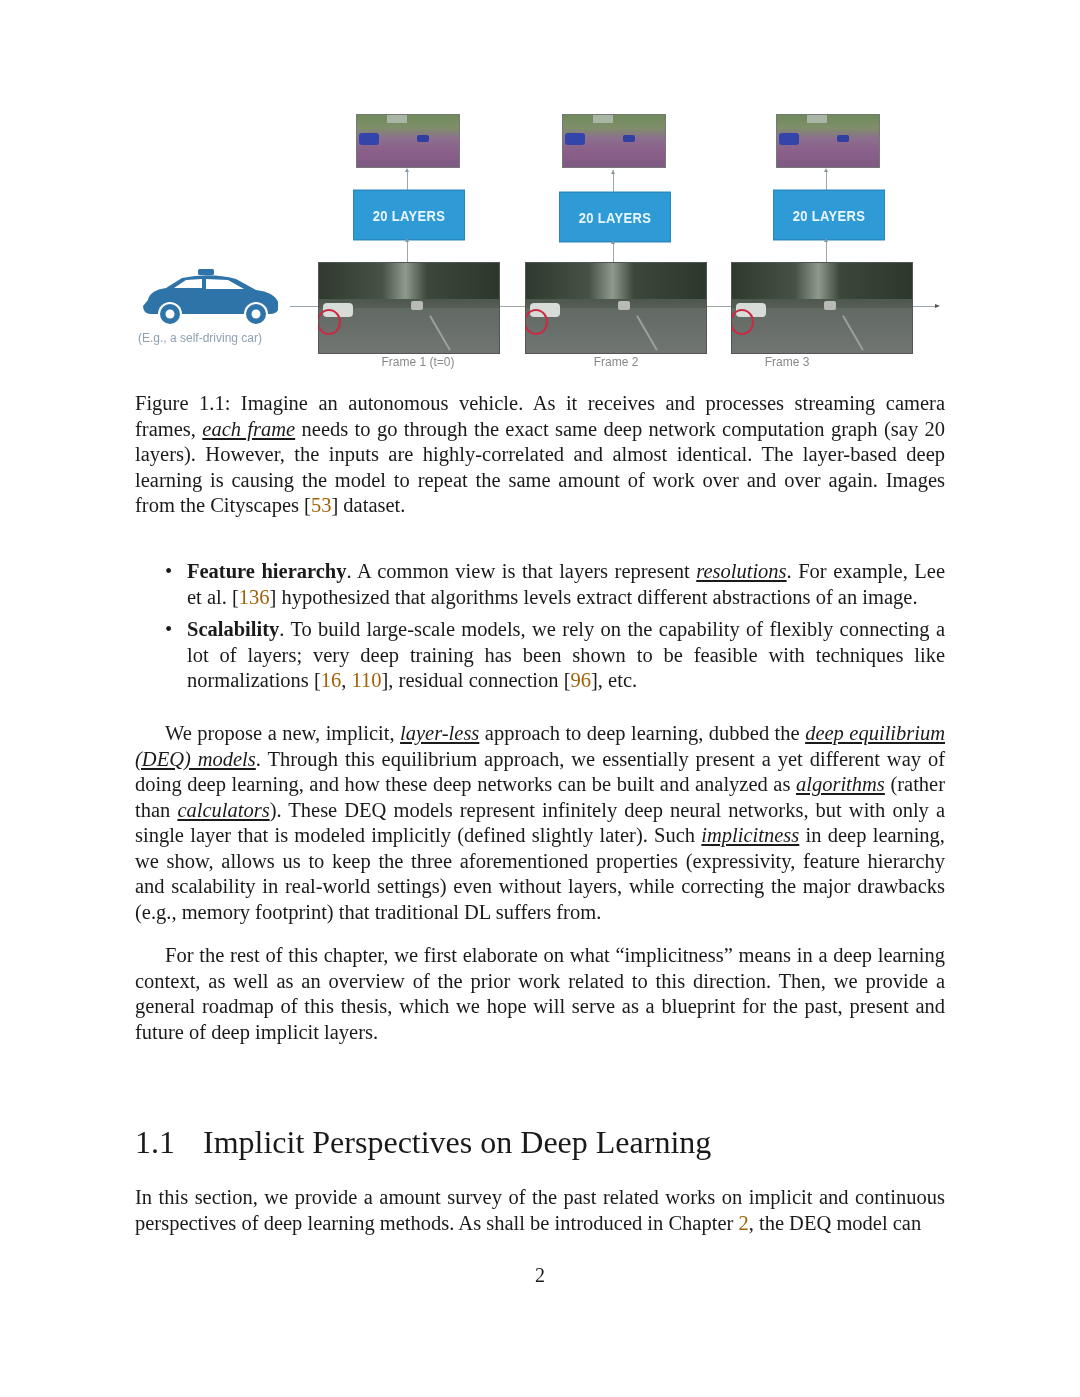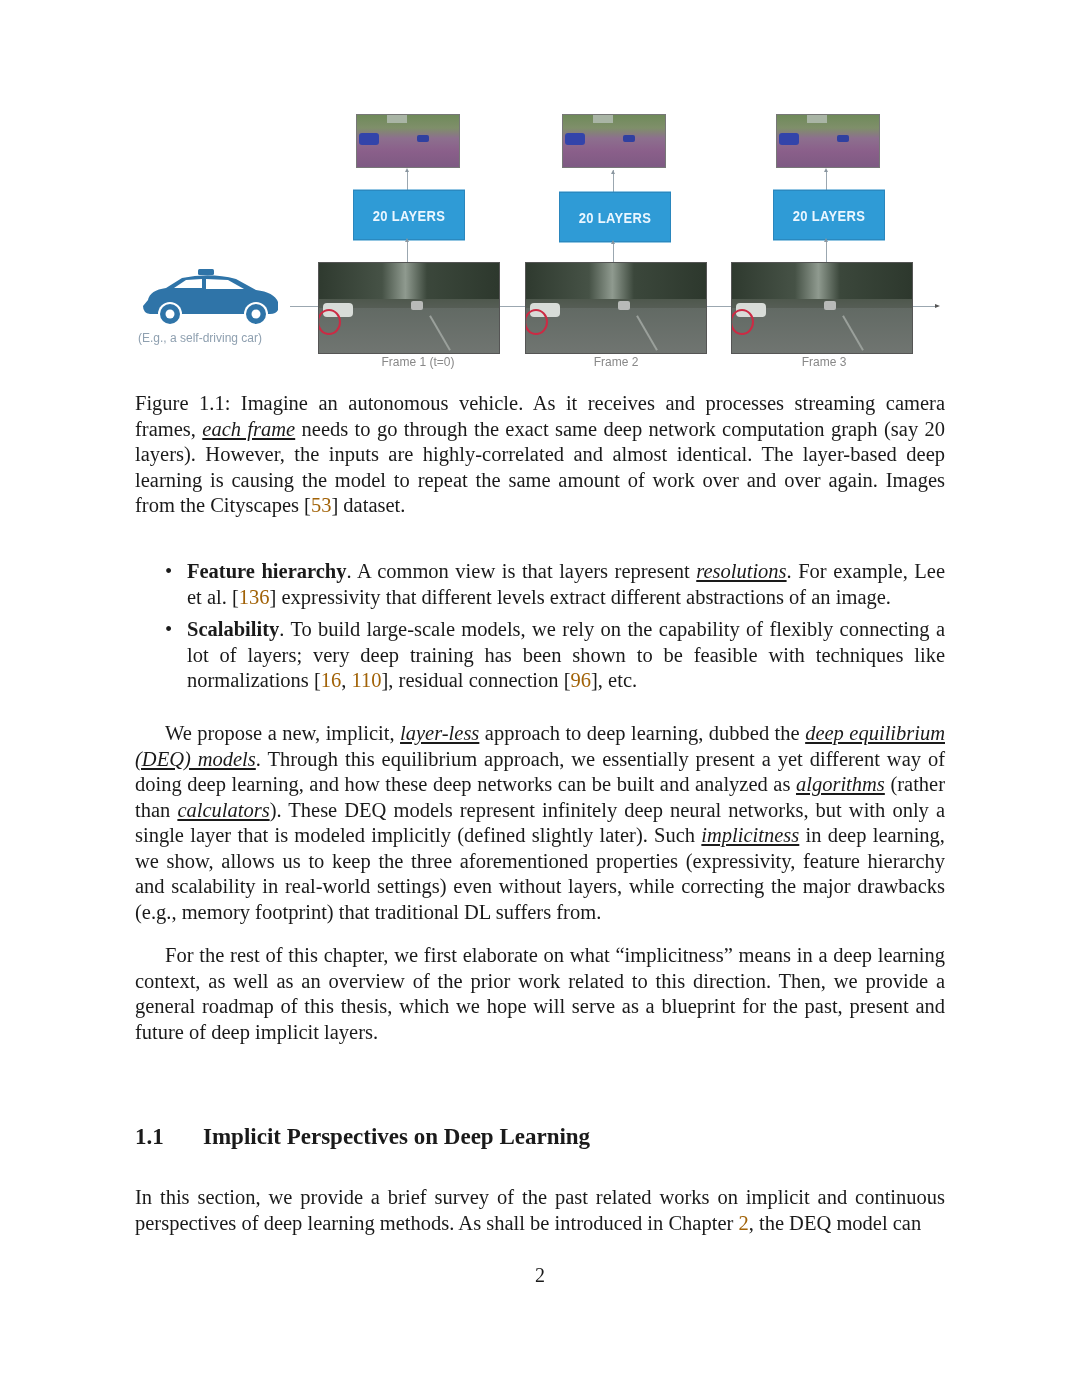--- a/index.html
+++ b/index.html
@@ -44,21 +44,21 @@
   .indent { text-indent: 30px; }
   .cite { color: #a16207; }
   .red-q { color: #c4233c; font-style: italic; font-weight: bold; }
   i { font-style: italic; text-decoration: underline; }
   b { font-weight: bold; }
 
   .bullets { position: absolute; left: 165px; width: 780px; font-size: 20.5px; line-height: 25.5px; text-align: justify; }
   .bullet { position: relative; padding-left: 22px; margin-bottom: 7px; }
   .bullet .dot { position: absolute; left: 0; top: 0; }
 
-  .section-heading { position: absolute; left: 135px; top: 1124px; font-size: 23px; font-weight: bold; }
+  .section-heading { position: absolute; left: 135px; top: 1124px; font-size: 32px; font-weight: normal; }
   .section-heading .num { display: inline-block; width: 68px; }
 
   .page-number { position: absolute; left: 0; width: 1080px; top: 1264px; text-align: center; font-size: 20px; }
 </style>
 </head>
 <body>
 
 <div class="figure">
 
   <svg class="car-icon" viewBox="0 0 142 60">
@@ -129,44 +129,44 @@
   <div class="vline" style="left:826px; top:240px; height:22px;"></div>
   <div class="arrow-up" style="left:824px; top:238px;"></div>
   <div class="frame-img" style="left:731px; top:262px;">
     <div class="trees"></div>
       <div class="road"></div>
       <div class="parked"></div>
       <div class="fcar"></div>
       <div class="lane"></div>
       <div class="circle"></div>
   </div>
-  <div class="frame-label" style="left:734px; top:355px;">Frame 3</div>
+  <div class="frame-label" style="left:697px; top:355px;">Frame 3</div>
 </div>
 
 <div class="text-block" style="top:391px;">
   <p><span>Figure 1.1:</span><span> Imagine an autonomous vehicle.  As it receives and processes streaming camera frames, </span><i>each frame</i><span> needs to go through the exact same deep network computation graph (say 20 layers). However, the inputs are highly-correlated and almost identical. The layer-based deep learning is causing the model to repeat the same amount of work over and over again. Images from the Cityscapes [</span><span class="cite">53</span><span>] dataset.</span></p>
 </div>
 
 <div class="bullets" style="top:559px;">
   <div class="bullet">
     <span class="dot">•</span>
-    <b>Feature hierarchy</b><span>. A common view is that layers represent </span><i>resolutions</i><span>. For example, Lee et al. [</span><span class="cite">136</span><span>] expressivity that different levels extract different abstractions of an image.</span>
+    <b>Feature hierarchy</b><span>. A common view is that layers represent </span><i>resolutions</i><span>. For example, Lee et al. [</span><span class="cite">136</span><span>] hypothesized that algorithms levels extract different abstractions of an image.</span>
   </div>
   <div class="bullet">
     <span class="dot">•</span>
     <b>Scalability</b><span>. To build large-scale models, we rely on the capability of flexibly connecting a lot of layers; very deep training has been shown to be feasible with techniques like normalizations [</span><span class="cite">16</span><span>, </span><span class="cite">110</span><span>], residual connection [</span><span class="cite">96</span><span>], etc.</span>
   </div>
 </div>
 
 <div class="text-block" style="top:721px;">
   <p class="indent"><span>We propose a new, implicit, </span><i>layer-less</i><span> approach to deep learning, dubbed the </span><i>deep equilibrium (DEQ) models</i><span>. Through this equilibrium approach, we essentially present a yet different way of doing deep learning, and how these deep networks can be built and analyzed as </span><i>algorithms</i><span> (rather than </span><i>calculators</i><span>). These DEQ models represent infinitely deep neural networks, but with only a single layer that is modeled implicitly (defined slightly later). Such </span><i>implicitness</i><span> in deep learning, we show, allows us to keep the three aforementioned properties (expressivity, feature hierarchy and scalability in real-world settings) even without layers, while correcting the major drawbacks (e.g., memory footprint) that traditional DL suffers from.</span></p>
   <p class="indent" style="margin-top:18px;">For the rest of this chapter, we first elaborate on what “implicitness” means in a deep learning context, as well as an overview of the prior work related to this direction. Then, we provide a general roadmap of this thesis, which we hope will serve as a blueprint for the past, present and future of deep implicit layers.</p>
 </div>
 
 <div class="section-heading">
   <span class="num">1.1</span><span>Implicit Perspectives on Deep Learning</span>
 </div>
 
 <div class="text-block" style="top:1185px;">
-  <p><span>In this section, we provide a brief survey of the past related works on implicit and continuous perspectives of deep learning methods. As shall be introduced in Chapter </span><span class="cite">2</span><span>, the DEQ model can</span></p>
+  <p><span>In this section, we provide a amount survey of the past related works on implicit and continuous perspectives of deep learning methods. As shall be introduced in Chapter </span><span class="cite">2</span><span>, the DEQ model can</span></p>
 </div>
 
 <div class="page-number">2</div>
 
 </body></html>

